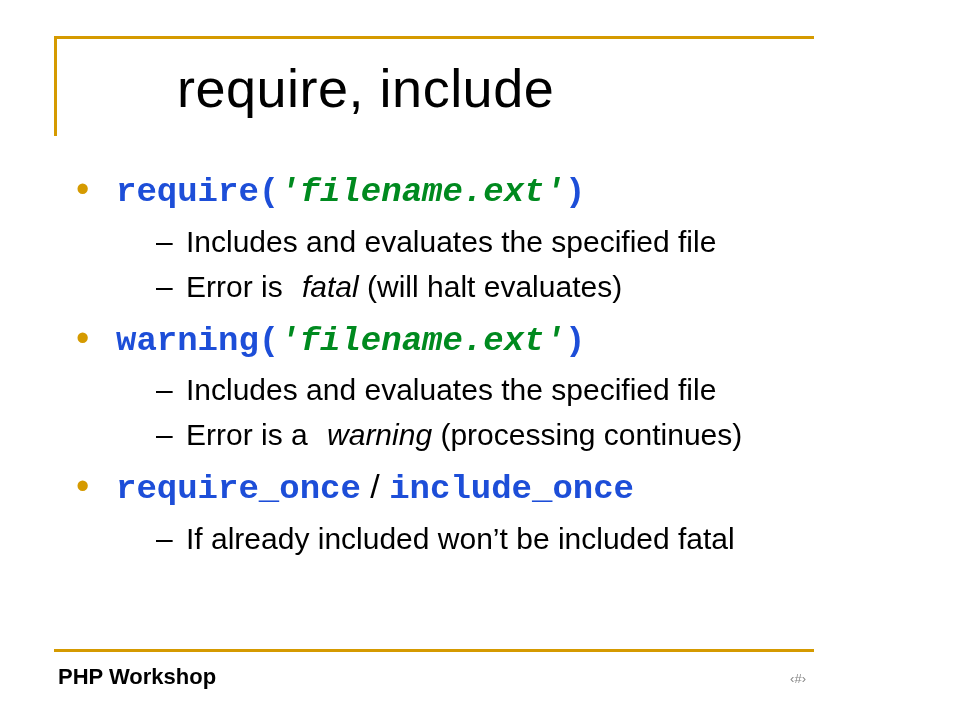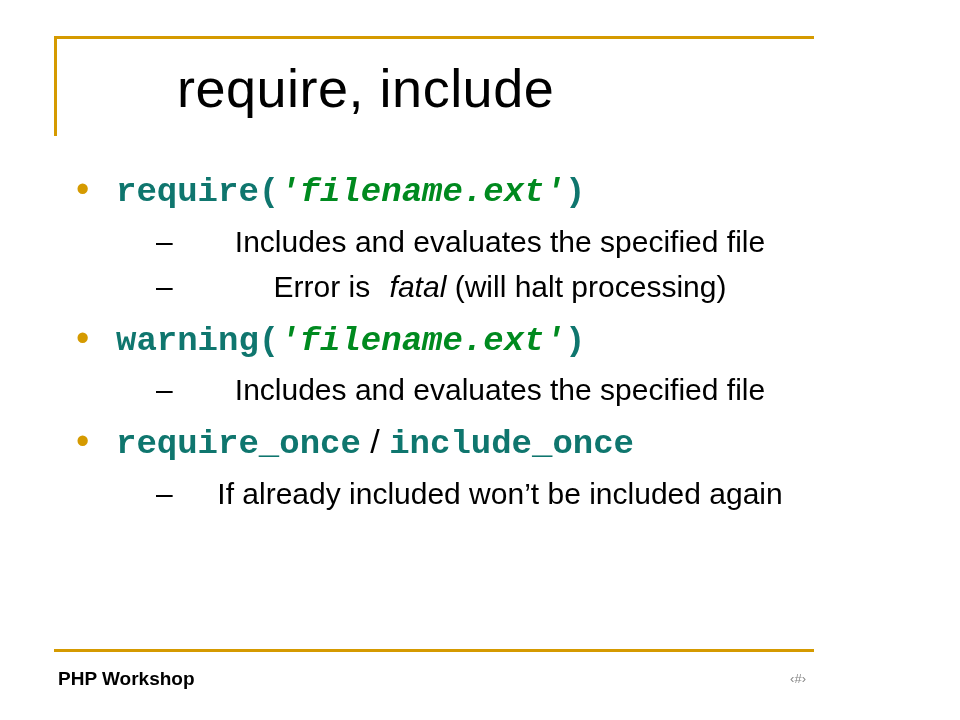--- a/index.html
+++ b/index.html
@@ -61,41 +61,40 @@
     left: 4px;
     top: 0;
     color: #d59a00;
     font-size: 38px;
     line-height: 1.25;
   }
   ul.lvl2 {
     list-style: none;
     margin: 2px 0 6px 0;
     padding: 0 0 0 40px;
-    text-align: center;
   }
   ul.lvl2 > li {
     position: relative;
     padding-left: 30px;
     font-size: 30px;
     line-height: 1.5;
     color: #000;
   }
   ul.lvl2 > li::before {
     content: "–";
     position: absolute;
     left: 0;
     top: 0;
     color: #000;
     font-size: 30px;
   }
   .code {
     font-family: "Courier New", Courier, monospace;
     font-weight: bold;
-    color: #0f766e;
+    color: #1d4ed8;
   }
   .code-arg {
     font-family: "Courier New", Courier, monospace;
     font-weight: bold;
     font-style: italic;
     color: #008a1f;
     margin-top: 48px;
   }
   .ital { font-style: italic; margin-left: 11px; }
   .footer-rule {
@@ -103,21 +102,21 @@
     left: 54px;
     right: 54px;
     bottom: 68px;
     border-top: 3px solid #d59a00;
     height: 0;
   }
   .footer-left {
     position: absolute;
     left: 58px;
     bottom: 30px;
-    font-size: 19px;
+    font-size: 22px;
     font-weight: bold;
     color: #000;
   }
   .footer-right {
     position: absolute;
     right: 62px;
     bottom: 34px;
     font-size: 13px;
     color: #888;
     font-family: Arial, sans-serif;
@@ -140,34 +139,37 @@
     <div class="title-text">require, include</div>
   </div>
 
   <div class="body">
     <ul class="lvl1">
       <li>
         <span class="code">require(</span><span class="code-arg">'filename.ext'</span><span class="code">)</span>
         <ul class="lvl2">
           <li><span>Includes and evaluates the specified file</span></li>
           <li>
-            <span>Error is </span><span class="ital">fatal</span><span> (will halt processing)</span>
+            <span>Error is </span><span class="ital">fatal</span><span> (will halt evaluates)</span>
           </li>
         </ul>
       </li>
       <li>
         <span class="code">warning(</span><span class="code-arg">'filename.ext'</span><span class="code">)</span>
         <ul class="lvl2">
           <li><span>Includes and evaluates the specified file</span></li>
+          <li>
+            <span>Error is a </span><span class="ital">warning</span><span> (processing continues)</span>
+          </li>
         </ul>
       </li>
       <li>
         <span class="code">require_once</span><span> / </span><span class="code">include_once</span>
         <ul class="lvl2">
-          <li><span>If already included won’t be included again</span></li>
+          <li><span>If already included won’t be included fatal</span></li>
         </ul>
       </li>
     </ul>
   </div>
 
 
   <div class="footer-rule"></div>
   <div class="footer-left">PHP Workshop</div>
   <div class="footer-right">‹#›</div>
 

